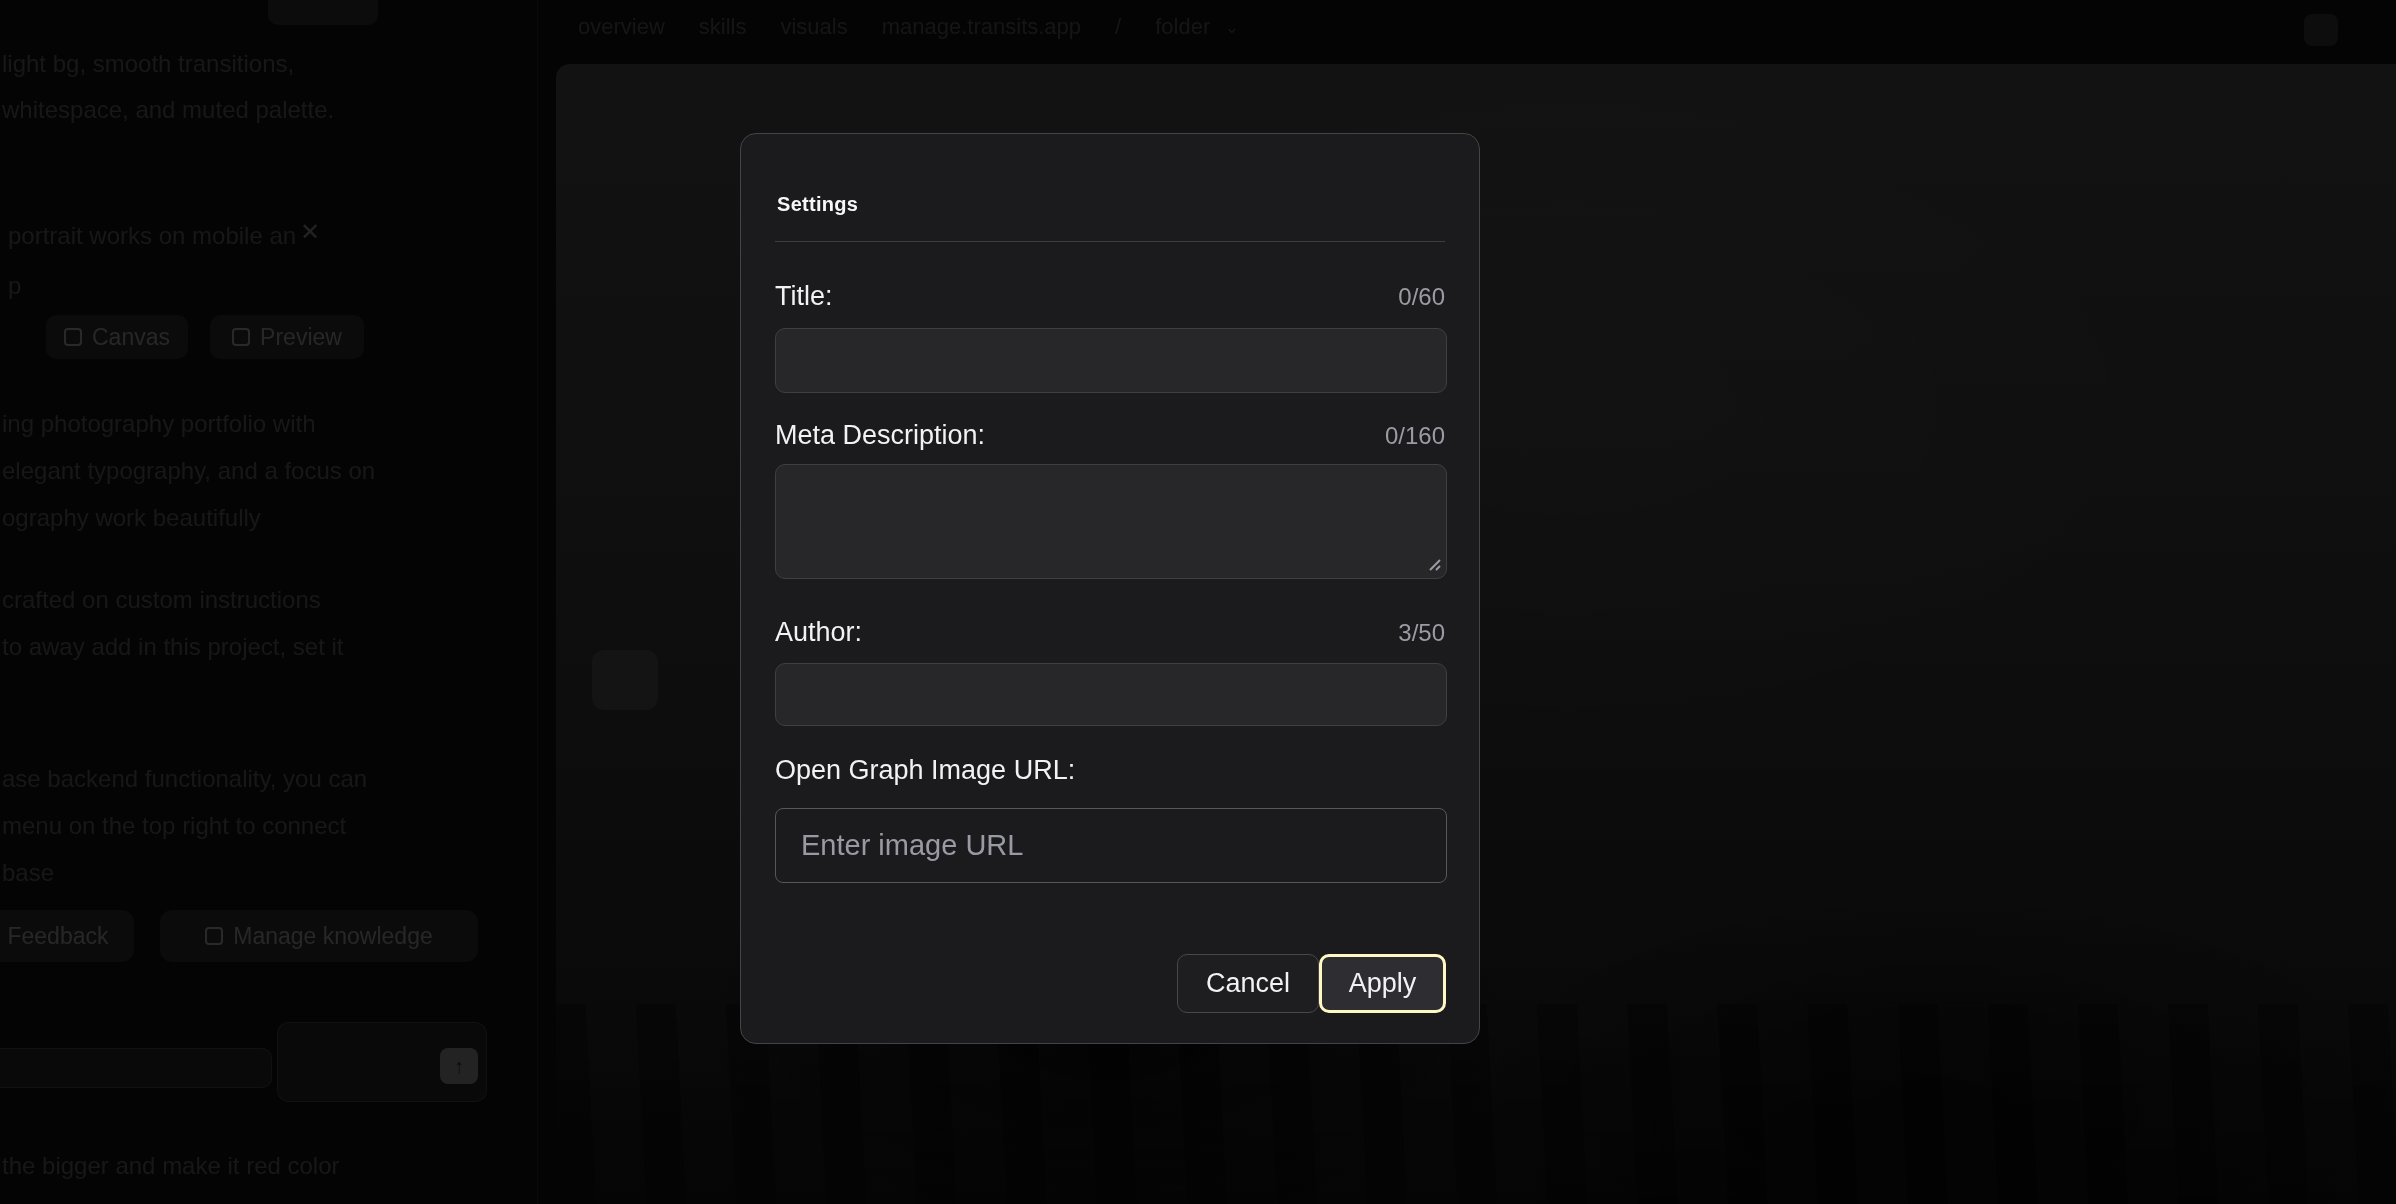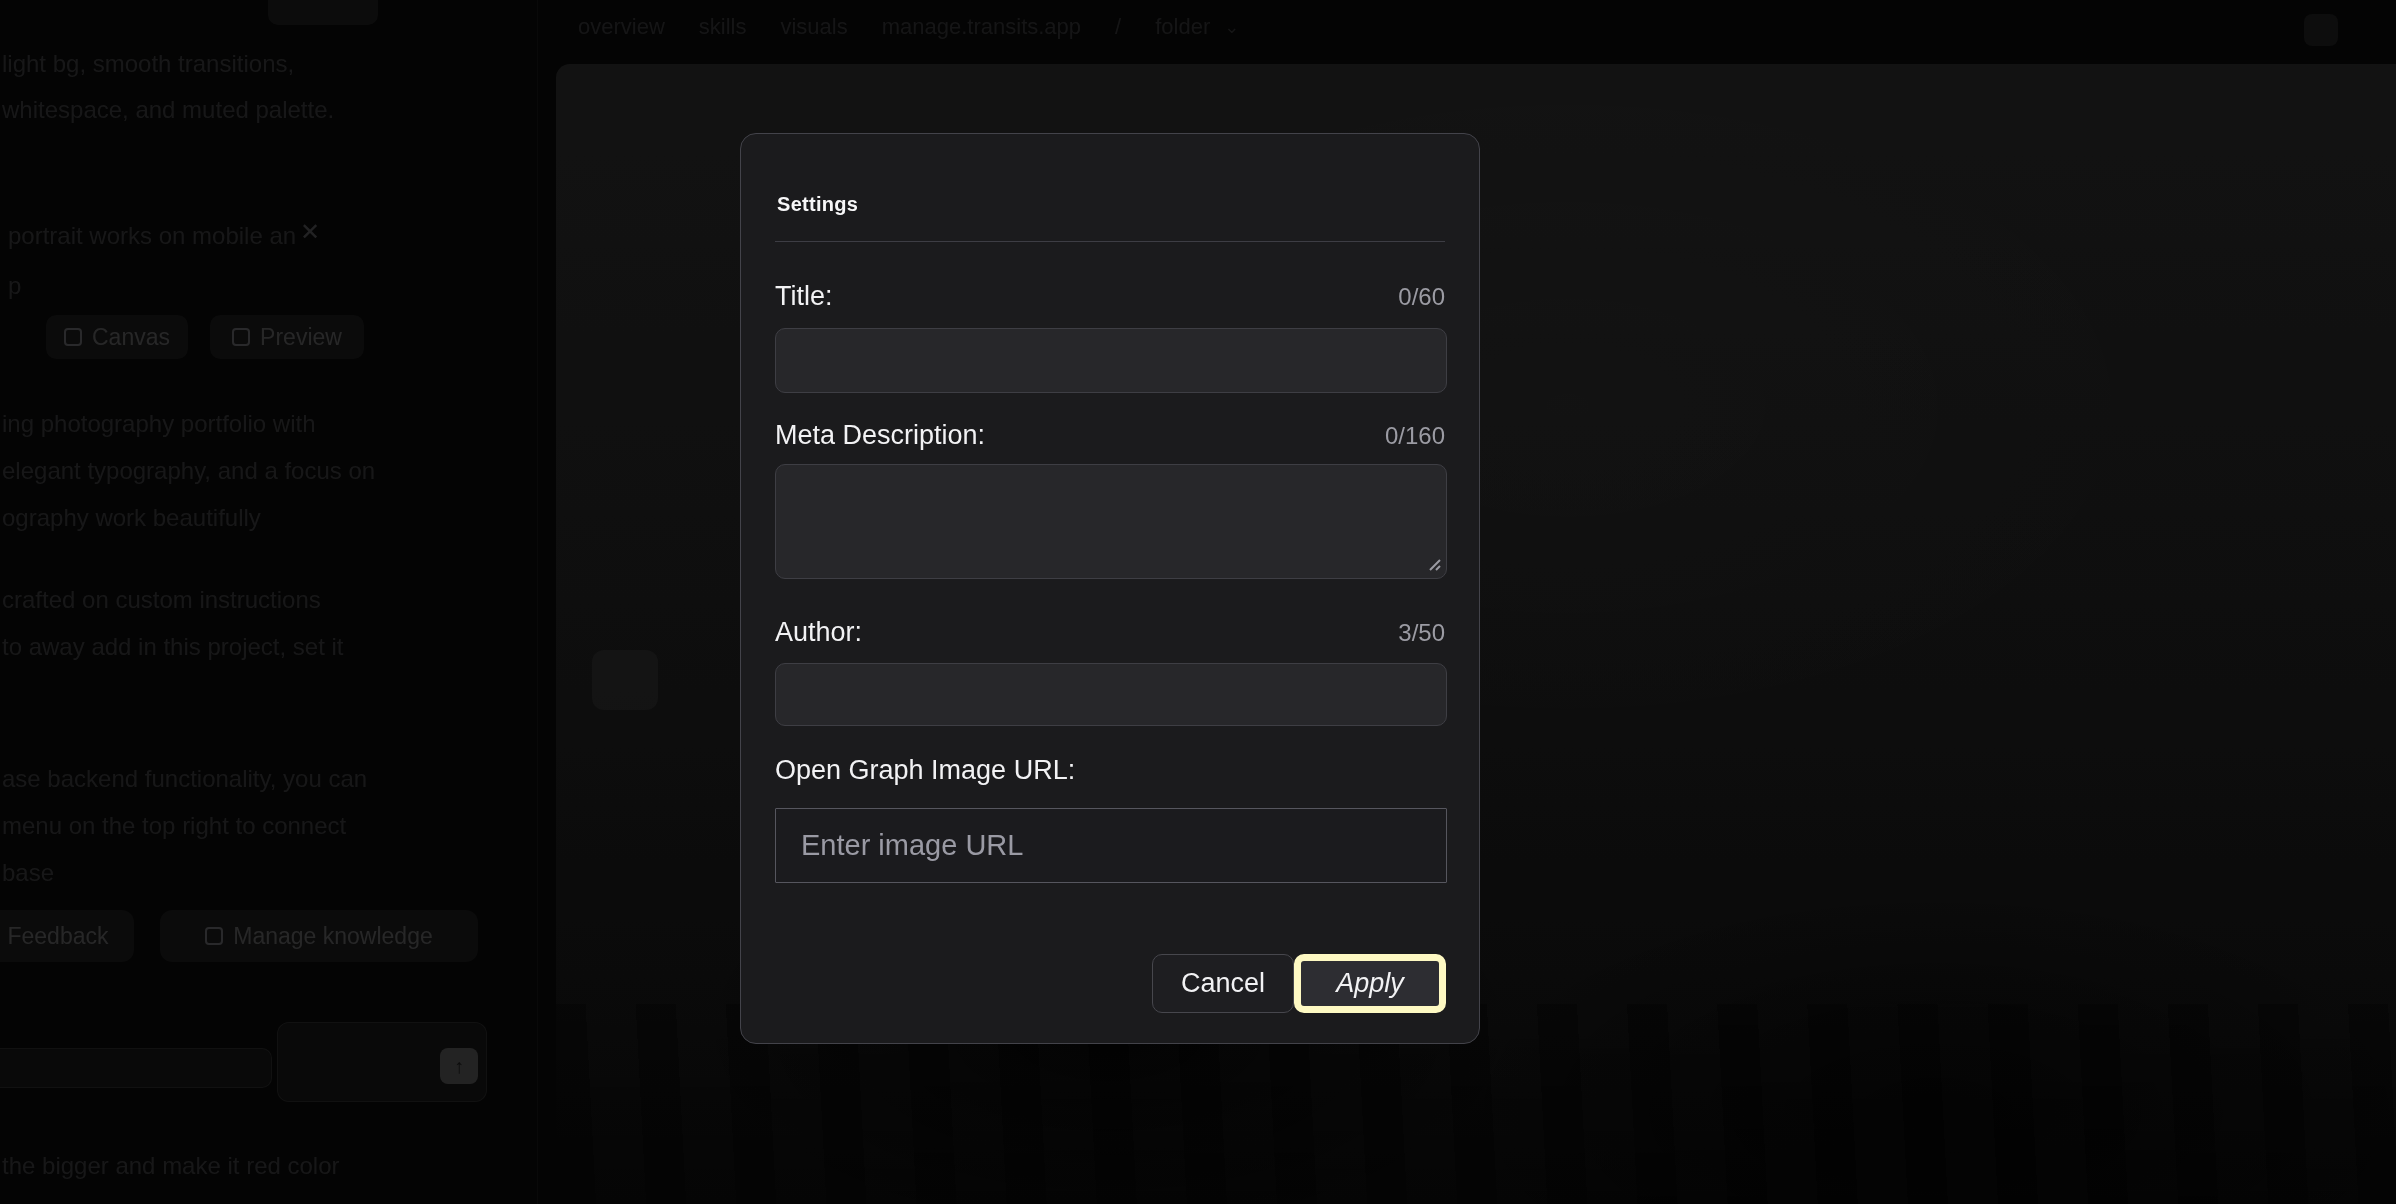--- a/index.html
+++ b/index.html
@@ -56,28 +56,28 @@
   .label-row{position:absolute;left:34px;right:34px;display:flex;justify-content:space-between;align-items:baseline;}
   .field-label{font-size:27px;color:#f2f2f4;}
   .field-counter{font-size:24px;color:#9b9ba3;}
   .m-input{position:absolute;left:34px;width:672px;background:#27272a;border:1px solid #3e3e44;
     border-radius:10px;color:#e8e8ec;font-size:27px;padding:0 22px;outline:none;}
   .ta-wrap{position:absolute;left:34px;width:672px;}
   .m-textarea{width:100%;height:100%;background:#27272a;border:1px solid #3e3e44;border-radius:10px;
     color:#e8e8ec;font-size:26px;padding:14px 22px;resize:none;outline:none;display:block;}
   .resize-corner{position:absolute;right:5px;bottom:7px;pointer-events:none;}
   .url-input{position:absolute;left:34px;width:672px;background:#1b1b1e;border:1px solid #56565e;
-    border-radius:1px;color:#e8e8ec;font-size:29px;padding:0 25px;outline:none;}
+    border-radius:8px;color:#e8e8ec;font-size:29px;padding:0 25px;outline:none;}
   .url-input::placeholder,.m-input::placeholder{color:#9a9aa4;}
   .helper{position:absolute;left:36px;top:764px;font-size:24px;color:#8c8c96;}
   .btn-row{position:absolute;right:33px;top:820px;display:flex;height:59px;}
   .btn{display:flex;align-items:center;justify-content:center;border-radius:10px;
     font-size:27px;color:#f2f2f4;cursor:pointer;}
   .btn-cancel{width:142px;background:#1e1e21;border:1px solid #47474d;}
-  .btn-apply{width:152px;background:#2d2d32;border:7px solid #fef9c3;font-style:italic;}
+  .btn-apply{width:127px;background:#2d2d32;border:3px solid #fef9c3;}
 </style>
 </head>
 <body>
 
 <div id="stage">
 
   <div class="bg-layer">
 
     <div class="topbar-tab"></div>
 

